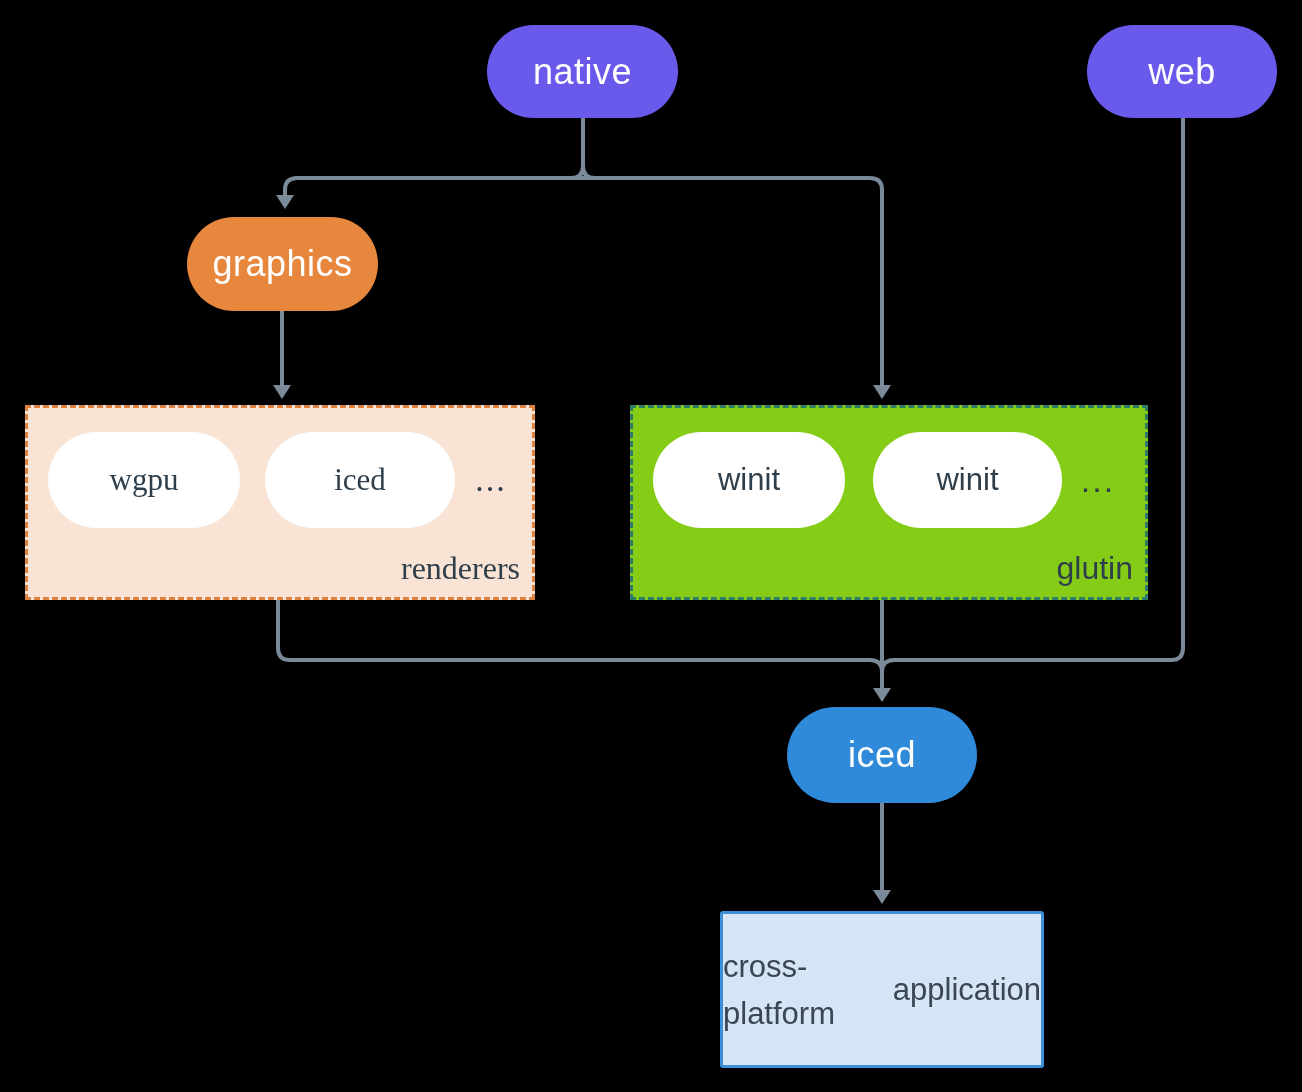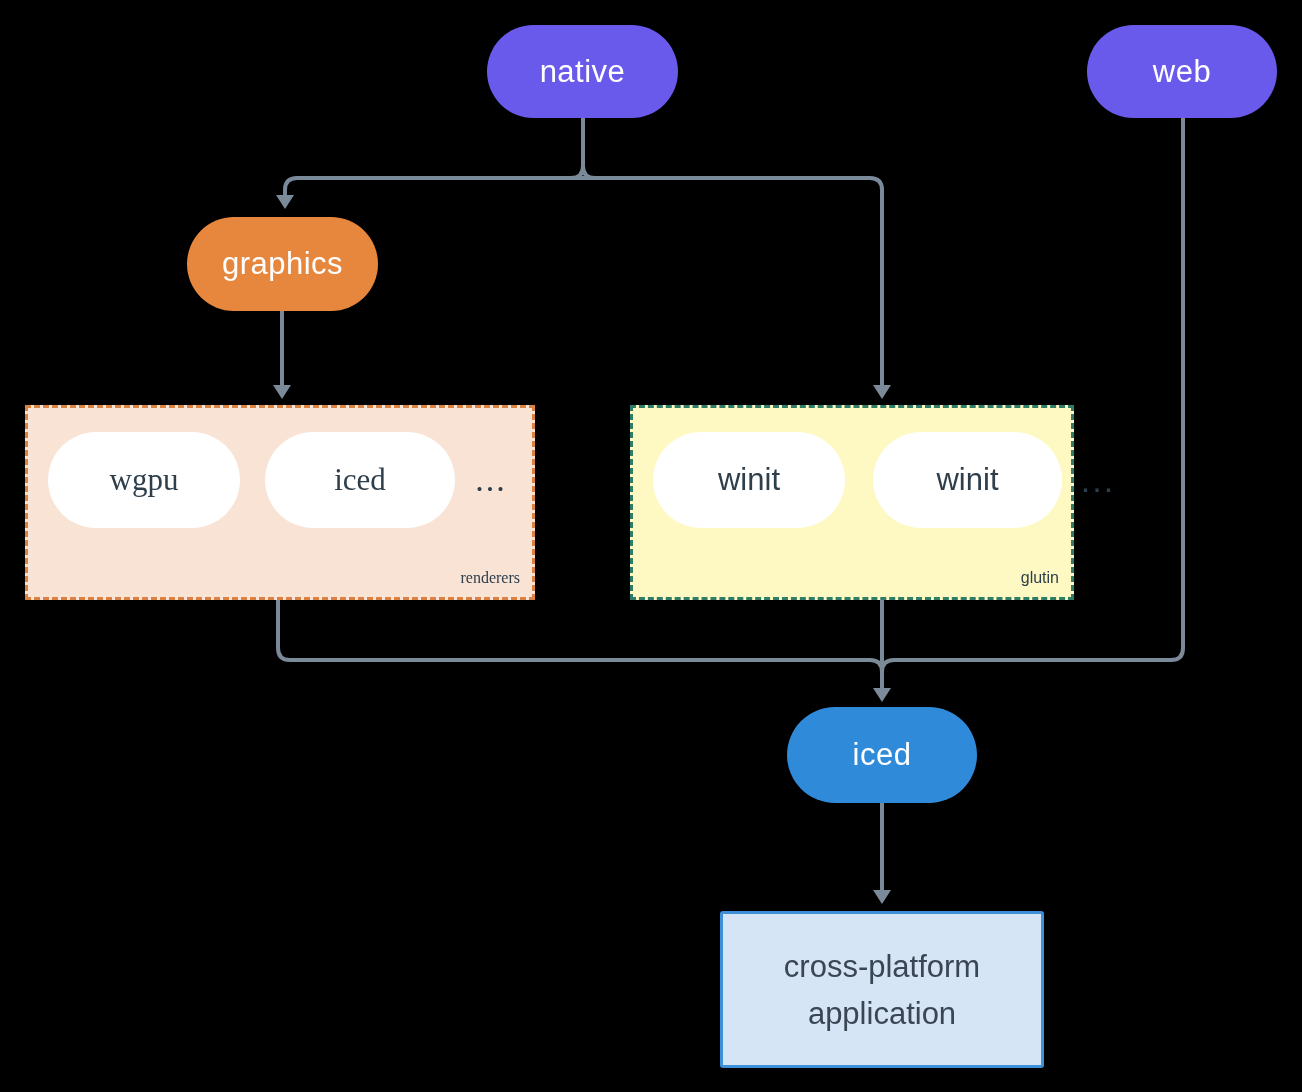--- a/index.html
+++ b/index.html
@@ -17,21 +17,21 @@
     width: 1302px; height: 1092px;
     pointer-events: none;
   }
   .pill {
     position: absolute;
     border-radius: 999px;
     display: flex;
     align-items: center;
     justify-content: center;
     color: #ffffff;
-    font-size: 31px;
+    font-size: 36px;
     letter-spacing: 0.5px;
   }
   .pill.platform { background: #6A5AEB; }
   .pill.graphics { background: #E7873D; }
   .pill.iced     { background: #2F8BD9; }
   #node-native   { left: 487px; top: 25px;  width: 191px; height: 93px; }
   #node-web      { left: 1087px; top: 25px; width: 190px; height: 93px; }
   #node-graphics { left: 187px; top: 217px; width: 191px; height: 94px; }
   #node-iced     { left: 787px; top: 707px; width: 190px; height: 96px; }
 
@@ -41,22 +41,22 @@
     top: 405px;
     height: 195px;
   }
   #group-renderers {
     left: 25px; width: 510px;
     background: #F9E3D4;
     border: 3px dashed #DB8142;
     font-family: Liberation Serif, serif;
   }
   #group-shells {
-    left: 630px; width: 444px;
-    background: #fef9c3;
+    left: 630px; width: 518px;
+    background: #84cc16;
     border: 3px dashed #2F7C68;
   }
   .item-pill {
     position: absolute;
     top: 24px;
     height: 96px;
     background: #ffffff;
     border-radius: 999px;
     display: flex;
     align-items: center;
@@ -80,32 +80,32 @@
     font-size: 34px;
     letter-spacing: 2px;
   }
   #group-renderers .ellipsis { left: 440px; }
   #group-shells    .ellipsis { left: 442px; }
   .group-label {
     position: absolute;
     right: 12px;
     bottom: 10px;
     color: #2E3E4B;
-    font-size: 16px;
+    font-size: 32px;
   }
   #app-box {
     position: absolute;
     box-sizing: border-box;
     left: 720px; top: 911px;
     width: 324px; height: 157px;
     background: #D5E5F5;
     border: 3px solid #3D8FD9;
     border-radius: 3px;
     display: flex;
-    flex-direction: column;
+    flex-direction: row;
     align-items: center;
     justify-content: center;
     color: #3A4653;
     font-size: 31px;
     line-height: 47px;
   }
 </style>
 </head>
 <body>
 

